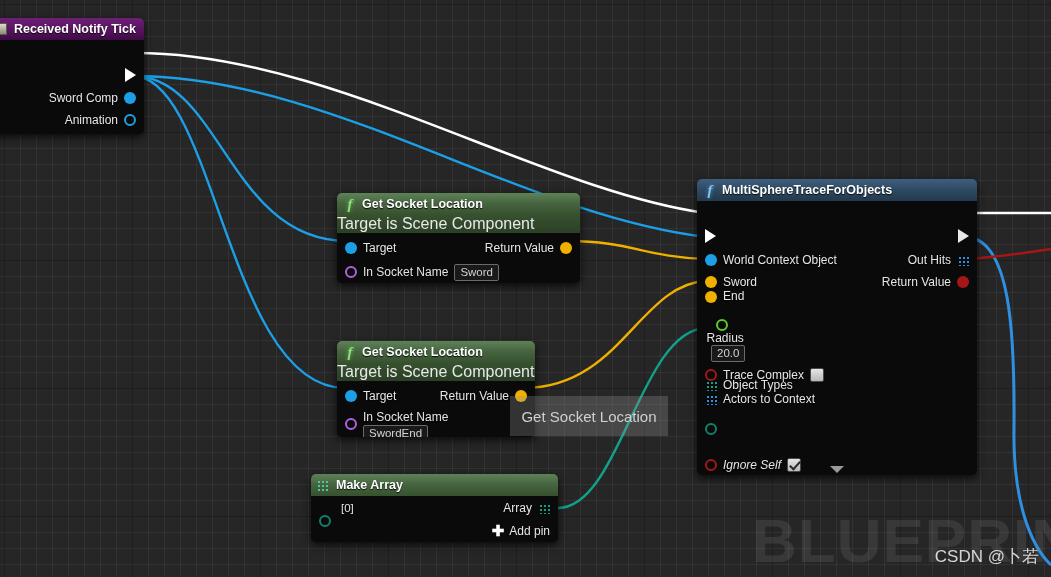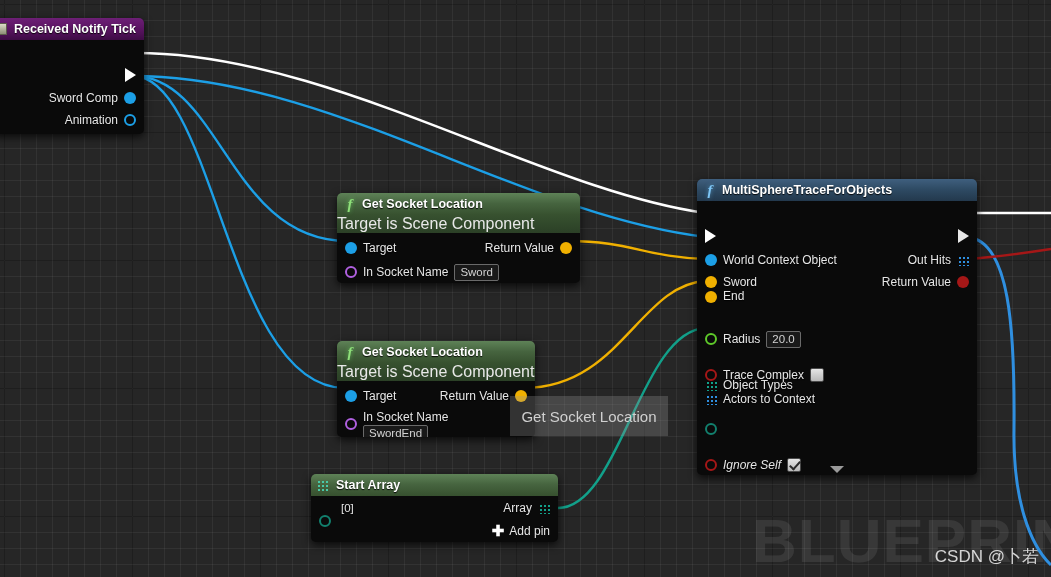--- a/index.html
+++ b/index.html
@@ -314,21 +314,21 @@
       <div class="pin-row pin-right" style="top:73px;">
         <span class="pin p-circle-f" style="background:#a51717;"></span>
         <span class="pin-label">Return Value</span>
       </div>
 
       <div class="pin-row pin-left" style="top:86px;align-items:flex-end;">
         <span class="pin p-circle-f" style="background:#f0b000;"></span>
         <span class="pin-label">End</span>
       </div>
 
-      <div class="pin-row pin-left" style="top:130px;">
+      <div class="pin-row pin-left" style="top:118px;flex-direction:column;">
         <span class="pin p-circle-h" style="border-color:#5ec92a;"></span>
         <span class="pin-label">Radius</span>
         <span class="val-box">20.0</span>
       </div>
 
       <div class="pin-row pin-left" style="top:142px;margin-top:34px;">
         <span class="pin p-array" style="color:#12a08a;"></span>
         <span class="pin-label">Object Types</span>
       </div>
 
@@ -355,21 +355,21 @@
 
       <div class="expander">
           <i></i>
         </div>
     </div>
   </div>
 
   <div class="node" style="left:311px; top:474px; width:247px; height:68px;">
     <div class="hdr hdr-array">
       <span class="arr-ico"></span>
-      <span>Start Array</span>
+      <span>Make Array</span>
     </div>
     <div class="node-body" style="height:46px;">
       <div class="pin-row pin-left" style="top:6px; align-items:flex-start; height:38px;">
         <span class="pin p-circle-h" style="border-color:#12806e; margin-top:13px;"></span>
         <span style="display:flex; flex-direction:column; align-items:flex-start;">
           <span class="sub-label" style="margin-left:4px;">[0]</span>
         </span>
       </div>
       <div class="pin-row pin-right" style="top:4px;">
         <span class="pin p-array" style="color:#12a08a;"></span>

